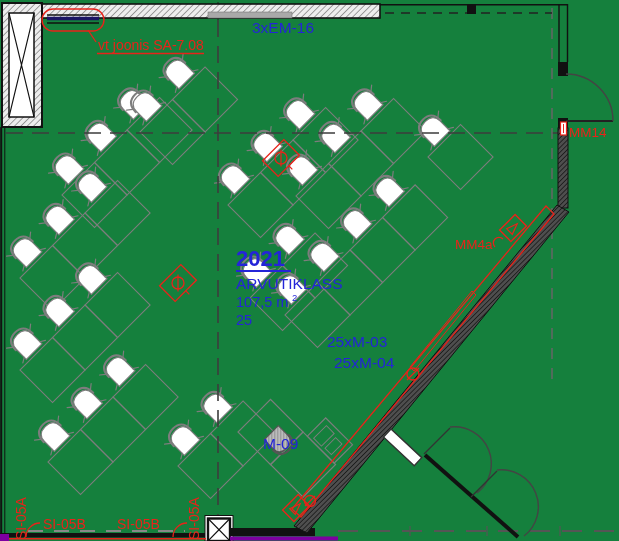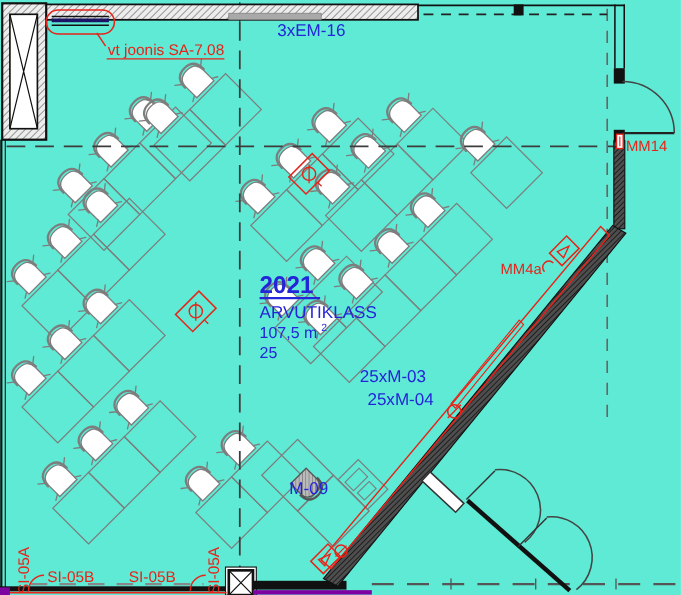--- a/index.html
+++ b/index.html
@@ -1,16 +1,16 @@
 <!DOCTYPE html>
 <html><head>
 <meta charset="utf-8">
 <style>
   html,body{margin:0;padding:0;background:#ffffff;}
-  .stage{position:relative;width:619px;height:541px;background:#5eead4;overflow:hidden;
+  .stage{position:relative;width:619px;height:541px;background:#15803d;overflow:hidden;
          font-family:"Liberation Sans", sans-serif;}
   svg{display:block;}
   text{font-family:"Liberation Sans", sans-serif;}
   .blue-label{fill:#2424d8;}
   .red-label{fill:#e8231a;}
 </style>
 </head>
 <body>
 
 <div class="stage">

